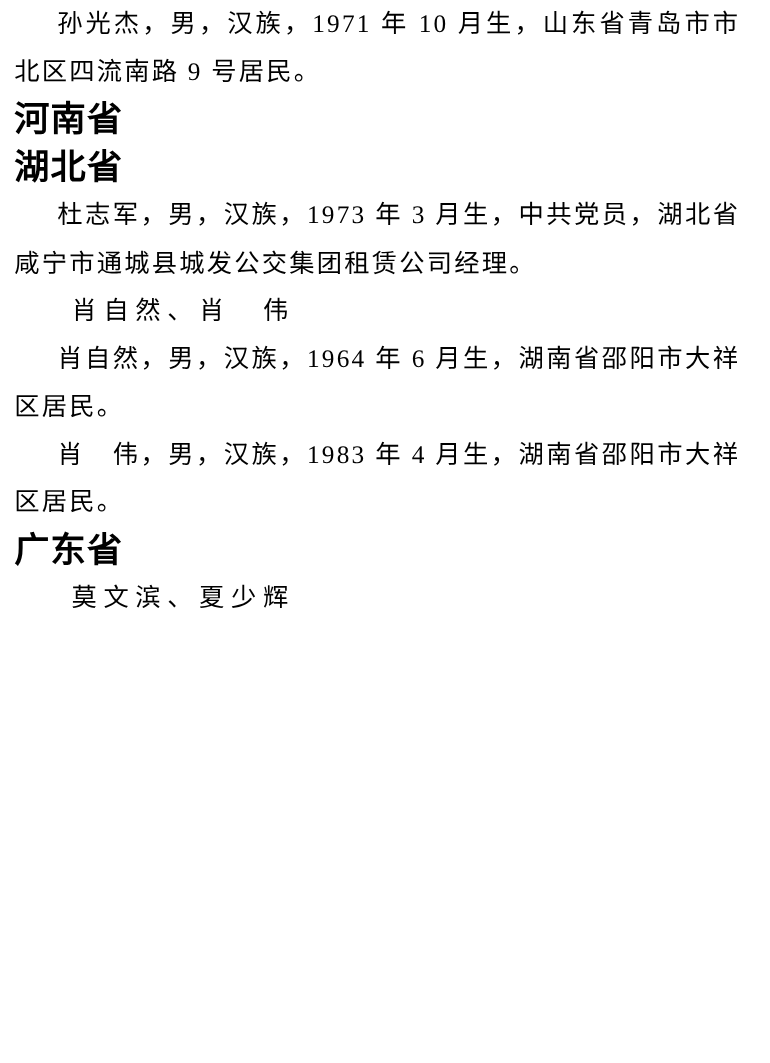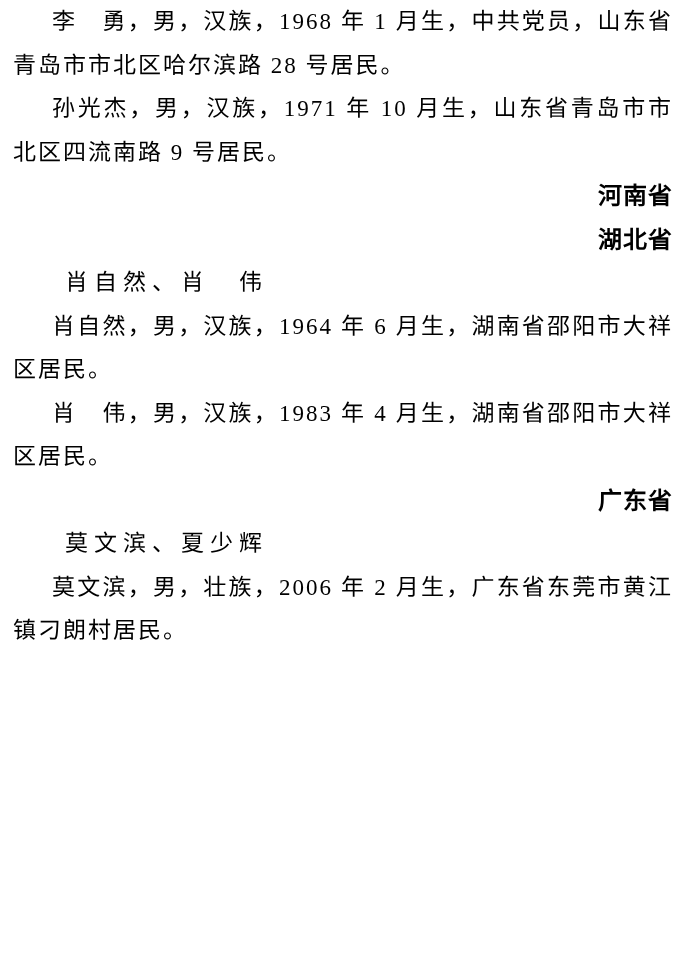--- a/index.html
+++ b/index.html
@@ -30,46 +30,44 @@
     letter-spacing: 2px;
     text-align: justify;
     text-justify: inter-character;
     text-indent: 39px;
     font-family: "Liberation Serif", serif;
     font-weight: 400;
   }
 
   
   p.province {
-    font-size: 24px;
+    font-size: 32px;
     line-height: 43.5px;
     letter-spacing: 1px;
     font-weight: 700;
     text-indent: 0;
     font-family: "Liberation Sans", sans-serif;
-    text-align: right;
   }
 
   
   p.names {
     font-size: 23px;
     line-height: 43.5px;
     letter-spacing: 6px;
     font-weight: 400;
     text-indent: 52px;
     font-family: "Liberation Sans", sans-serif;
   }
 </style>
 </head>
 <body>
 
 <div class="page">
-  <p class="body">李　勇，男，汉族，1968 年 1 月生，中共党员，山东省青岛市市北区哈尔滨路 28 号居民。</p>
   <p class="body">孙光杰，男，汉族，1971 年 10 月生，山东省青岛市市北区四流南路 9 号居民。</p>
   <p class="province">河南省</p>
   <p class="province">湖北省</p>
+  <p class="body">杜志军，男，汉族，1973 年 3 月生，中共党员，湖北省咸宁市通城县城发公交集团租赁公司经理。</p>
   <p class="names">肖自然、肖　伟</p>
   <p class="body">肖自然，男，汉族，1964 年 6 月生，湖南省邵阳市大祥区居民。</p>
   <p class="body">肖　伟，男，汉族，1983 年 4 月生，湖南省邵阳市大祥区居民。</p>
   <p class="province">广东省</p>
   <p class="names">莫文滨、夏少辉</p>
-  <p class="body">莫文滨，男，壮族，2006 年 2 月生，广东省东莞市黄江镇刁朗村居民。</p>
 </div>
 
 </body></html>

